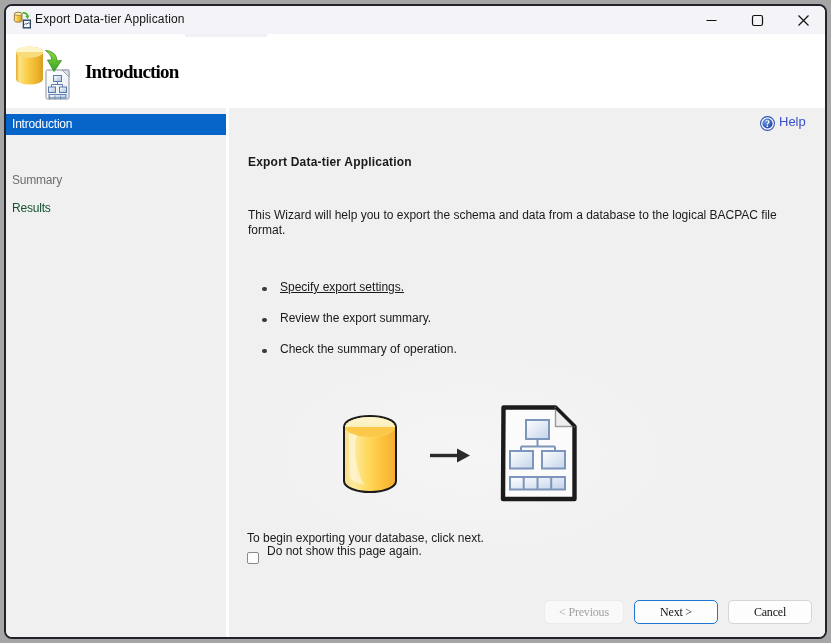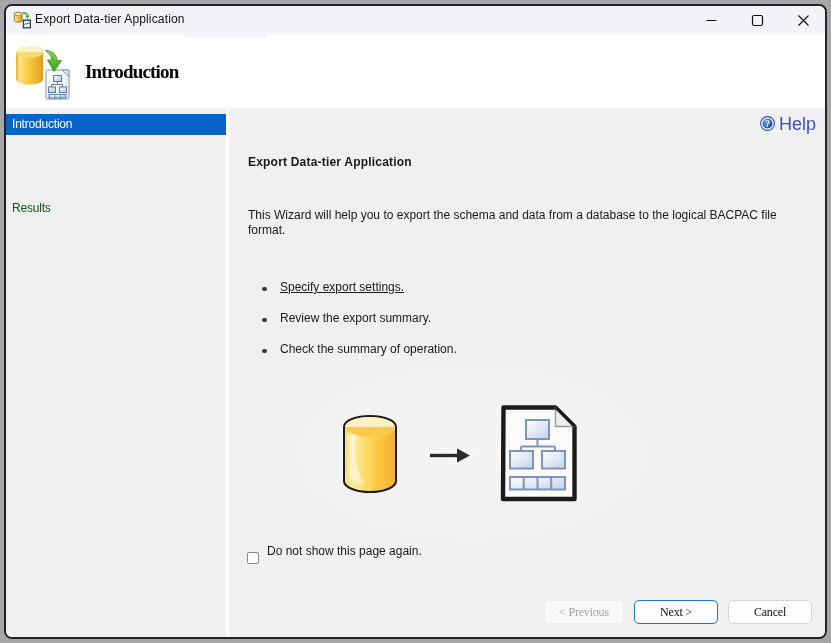--- a/index.html
+++ b/index.html
@@ -78,37 +78,38 @@
     <path d="M43.5,39.5 v3 M37.5,42.5 h11 M37.5,42.5 v2.5 M48.5,42.5 v2.5" fill="none" stroke="#5a7aa8" stroke-width="1"></path>
     <rect x="34.5" y="45" width="7" height="5.5" fill="url(#hbox)" stroke="#5a7aa8" stroke-width="1"></rect>
     <rect x="45.5" y="45" width="7" height="5.5" fill="url(#hbox)" stroke="#5a7aa8" stroke-width="1"></rect>
     <rect x="35" y="52.5" width="17" height="3.5" fill="url(#hbox)" stroke="#5a7aa8" stroke-width="0.9"></rect>
     <path d="M35.5,57.5 v-4 M41,57.5 v-4 M46.5,57.5 v-4" stroke="#5a7aa8" stroke-width="0.7"></path>
     <path d="M31.5,8.5 c7.5,0.5 11,4 11.5,10.5 l4.5,-0.5 -7.5,11 -6.5,-11.5 4.5,0 c-1,-5 -3.5,-7.5 -6.5,-9.5 Z" fill="url(#harrow)" stroke="#2f8f1d" stroke-width="0.8"></path>
   </svg>
 
   <div id="sidebar">
     <div class="navitem" style="top:6px;background:#0764c8;color:#ffffff;">Introduction</div>
+    <div class="navitem" style="top:62px;color:#6e6e6e;">Summary</div>
     <div class="navitem" style="top:90px;color:#14532d;">Results</div>
   </div>
   <div id="divider"></div>
 
   <div id="content">
     <svg style="position:absolute;left:531px;top:8px;" width="15" height="15" viewBox="0 0 15 15">
       <defs>
           <radialGradient id="hg" cx="0.35" cy="0.3" r="0.8">
         <stop offset="0" stop-color="#6f9ae8"></stop>
             <stop offset="1" stop-color="#1b3f9e"></stop>
       </radialGradient>
         </defs>
       <circle cx="7.5" cy="7.5" r="6.9" fill="#ffffff" stroke="#2a50b8" stroke-width="1.1"></circle>
       <circle cx="7.5" cy="7.5" r="5.1" fill="url(#hg)"></circle>
       <text x="7.5" y="10.8" font-size="9.5" font-weight="bold" font-family="Liberation Serif,serif" fill="#ffffff" text-anchor="middle">?</text>
     </svg>
-    <div style="position:absolute;left:550px;top:6px;font-size:18px;color:#3a50c8;">Help</div>
+    <div style="position:absolute;left:550px;top:6px;font-size:13px;color:#3a50c8;">Help</div>
 
     <div class="ct" style="left:19px;top:47px;font-weight:bold;letter-spacing:0.2px;">Export Data-tier Application</div>
     <div class="ct" style="left:19px;top:100px;width:540px;line-height:15px;">This Wizard will help you to export the schema and data from a database to the logical BACPAC file<br>format.</div>
 
     <div style="position:absolute;left:33.2px;top:178.8px;width:4.6px;height:4.6px;border-radius:50%;background:#3a3a3a;"></div>
     <div class="ct" style="left:51px;top:172px;text-decoration:underline;">Specify export settings.</div>
     <div style="position:absolute;left:33.2px;top:209.8px;width:4.6px;height:4.6px;border-radius:50%;background:#3a3a3a;"></div>
     <div class="ct" style="left:51px;top:203px;">Review the export summary.</div>
     <div style="position:absolute;left:33.2px;top:240.8px;width:4.6px;height:4.6px;border-radius:50%;background:#3a3a3a;"></div>
     <div class="ct" style="left:51px;top:234px;">Check the summary of operation.</div>
@@ -146,20 +147,21 @@
       <path d="M216.5,4.5 l19,19" stroke="#1b1b1b" stroke-width="2.6"></path>
 
       <rect x="187" y="17" width="23" height="19" fill="url(#ibox)" stroke="#7d95ba" stroke-width="2"></rect>
       <path d="M198.5,36 v7.5 M182,43.5 h34 M182,43.5 v4.5 M216,43.5 v4.5" fill="none" stroke="#7d95ba" stroke-width="2"></path>
       <rect x="171" y="48" width="23" height="17.5" fill="url(#ibox)" stroke="#7d95ba" stroke-width="2"></rect>
       <rect x="203" y="48" width="23" height="17.5" fill="url(#ibox)" stroke="#7d95ba" stroke-width="2"></rect>
       <rect x="171" y="74" width="55" height="12.5" fill="url(#ibox)" stroke="#7d95ba" stroke-width="2"></rect>
       <path d="M184.7,74 v12.5 M198.5,74 v12.5 M212.2,74 v12.5" stroke="#7d95ba" stroke-width="2"></path>
     </svg>
 
+    <div class="ct" style="left:18px;top:423px;">To begin exporting your database, click next.</div>
     <div style="position:absolute;left:18px;top:444px;width:12px;height:12px;background:#fdfdfd;border:1px solid #8a8a8a;border-radius:2px;box-sizing:border-box;"></div>
     <div class="ct" style="left:38px;top:436px;text-align:right;">Do not show this page again.</div>
 
     <div class="btn" style="left:315px;width:80px;background:#f9f9f9;border:1px solid #ececec;color:#a2a2a2;">&lt; Previous</div>
     <div class="btn" style="left:405px;width:84px;background:#fdfdfd;border:1.5px solid #1e78d2;color:#111;">Next &gt;</div>
     <div class="btn" style="left:499px;width:84px;background:#fdfdfd;border:1px solid #d5d5d5;color:#111;">Cancel</div>
   </div>
 </div>
 
 </body></html>

